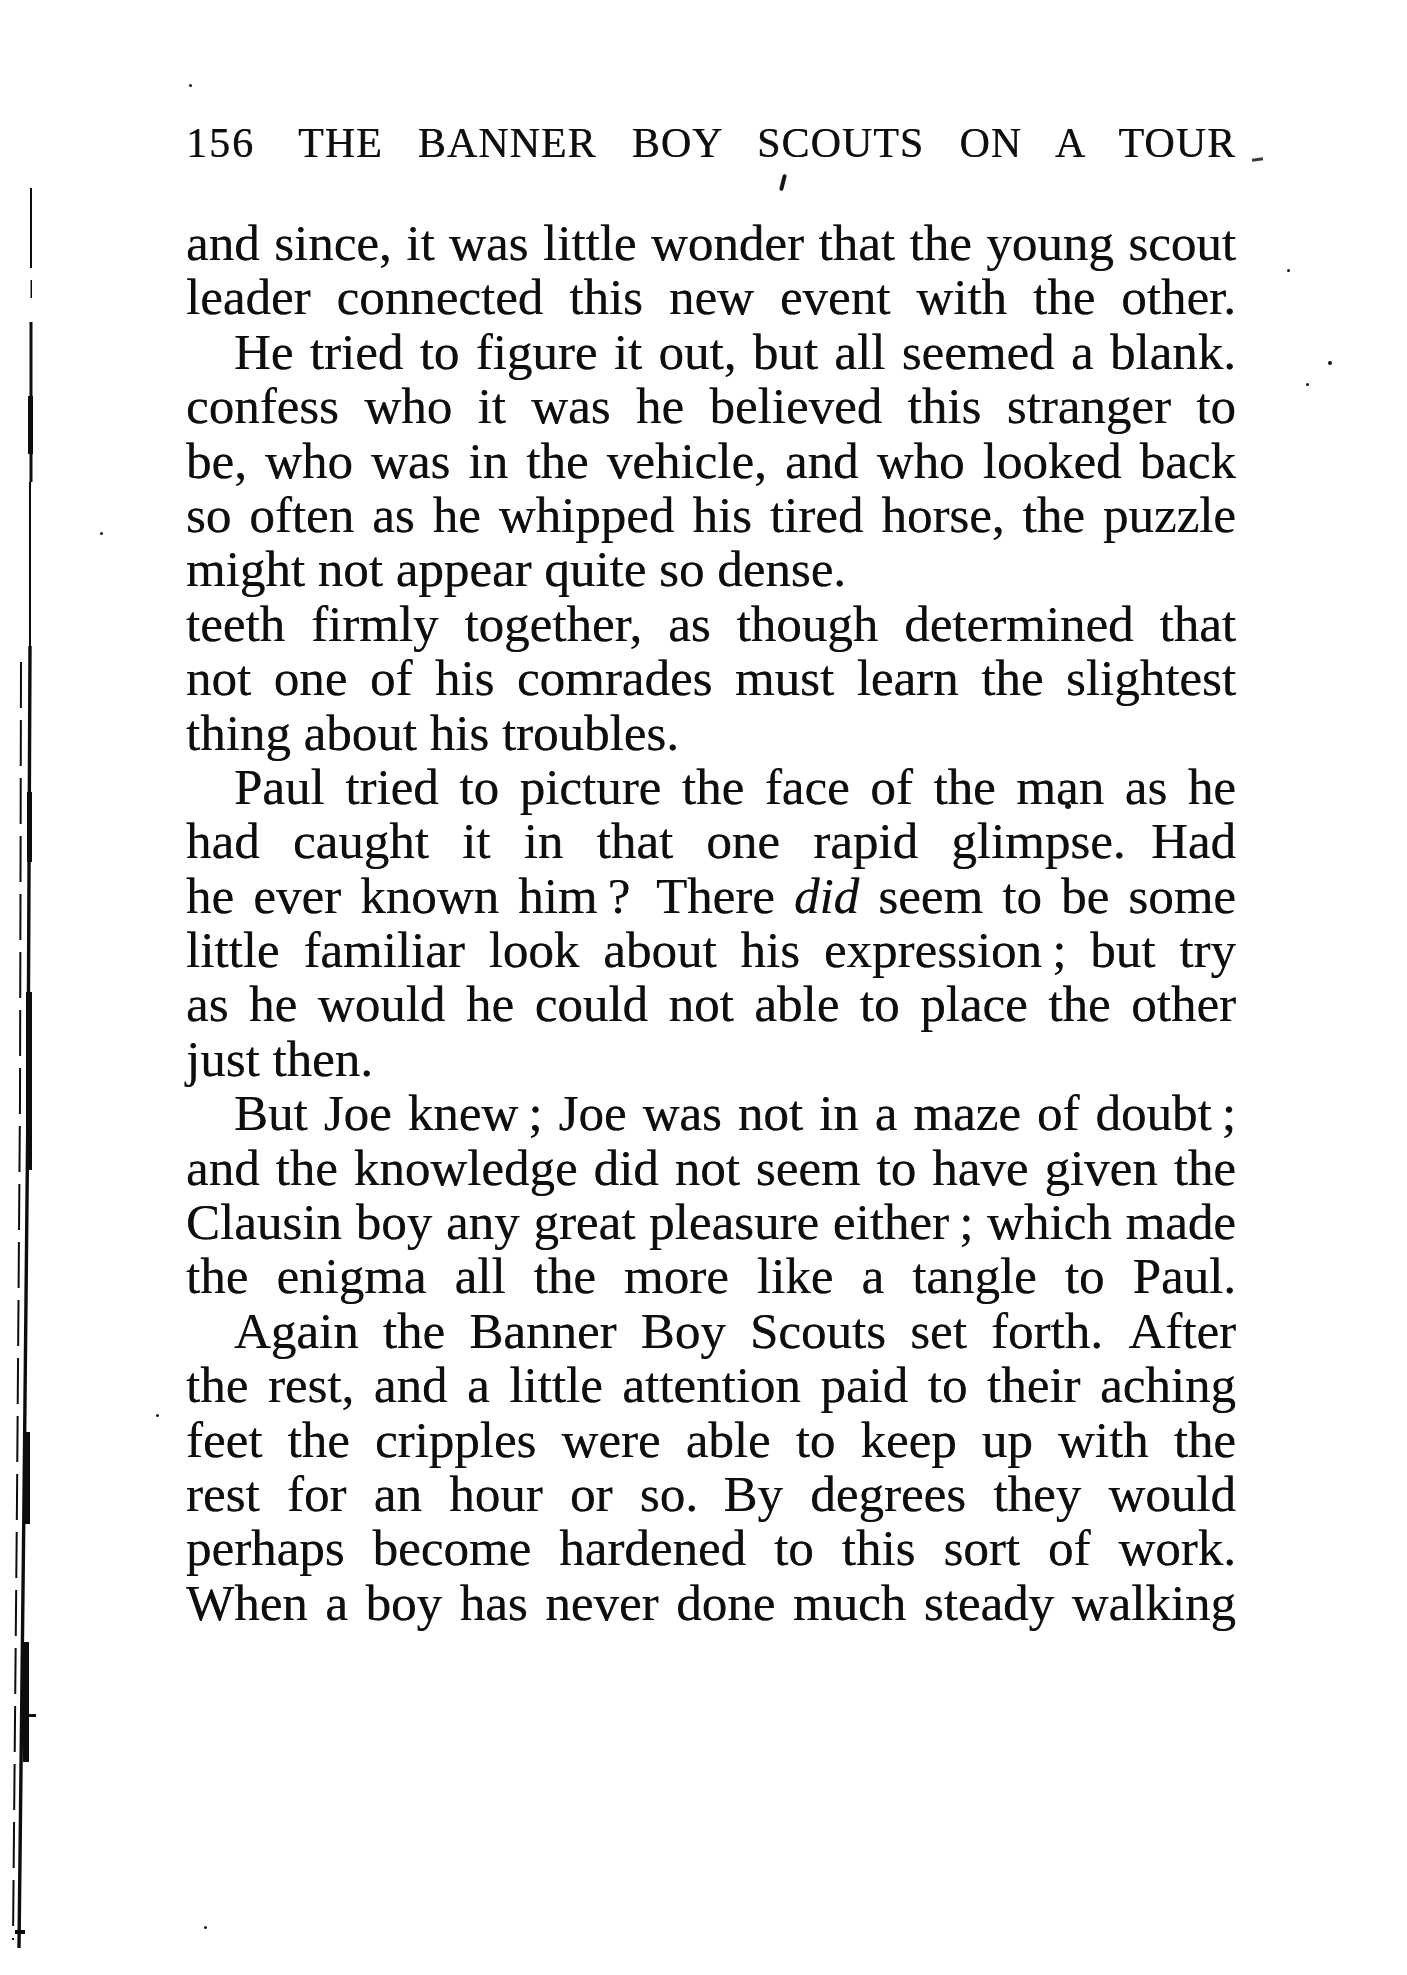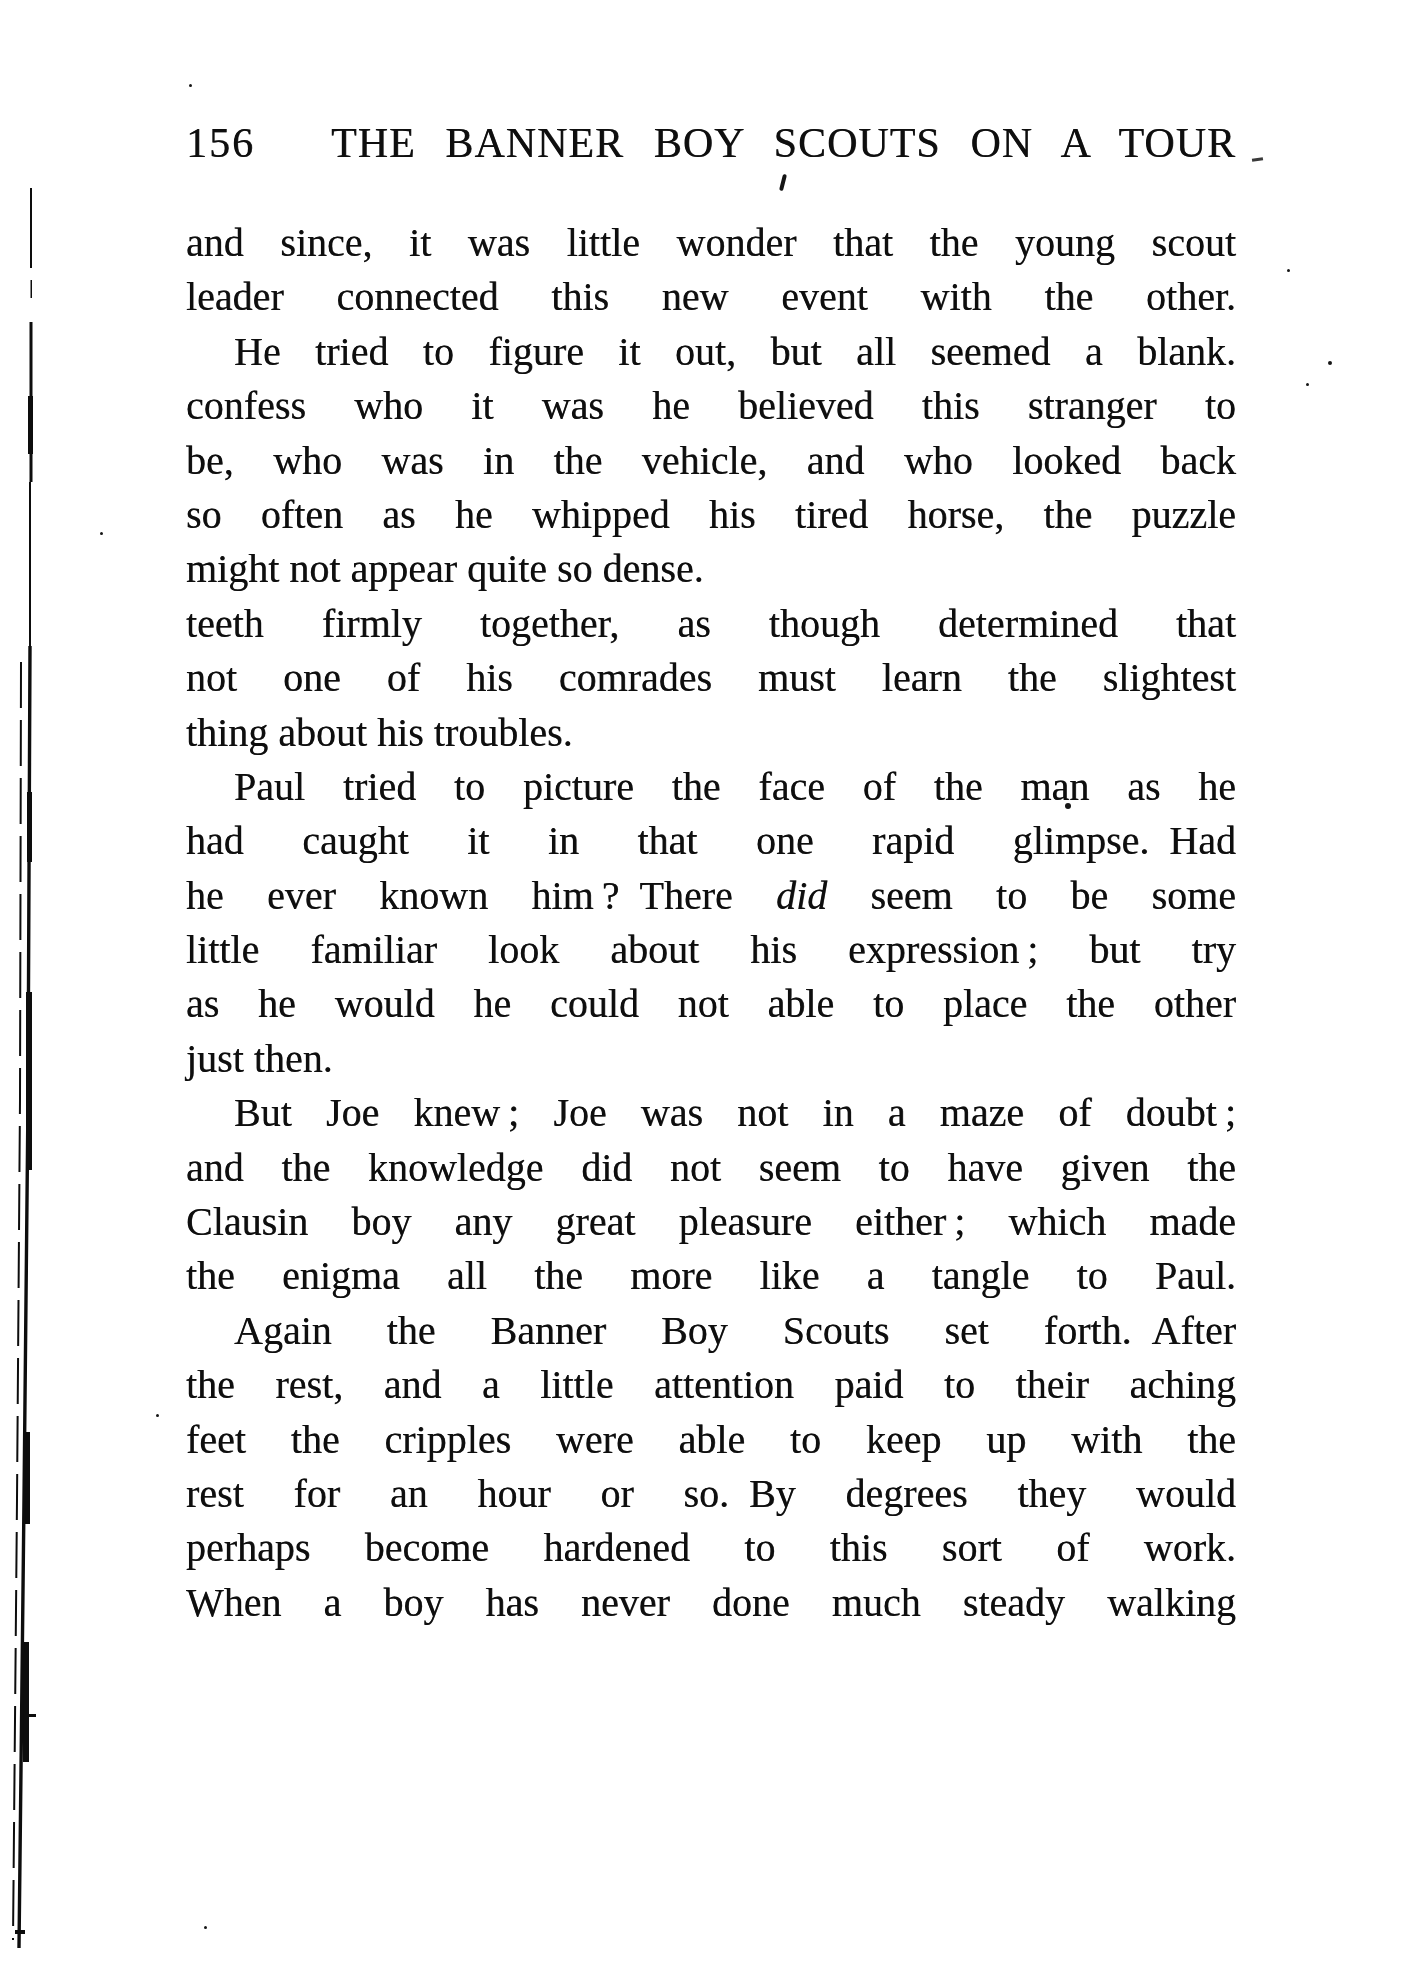--- a/index.html
+++ b/index.html
@@ -18,36 +18,36 @@
   .header {
     position: absolute;
     left: 186px;
     top: 120px;
     width: 1050px;
     display: flex;
     font-size: 42px;
     line-height: 46px;
     text-shadow: 0.4px 0.4px 0 rgba(0,0,0,0.75);
   }
-  .pagenum { margin-right: 76px; letter-spacing: 2px; text-align: right; }
+  .pagenum { margin-right: 43px; letter-spacing: 2px; text-align: right; }
   .title {
     flex: 1;
     text-align: justify;
     text-align-last: justify;
     letter-spacing: 1px;
     white-space: normal;
   }
 
   
   .bodycol {
     position: absolute;
     left: 186px;
     top: 216px;
     width: 1050px;
-    font-size: 40px;
+    font-size: 51px;
     text-shadow: 0.35px 0.35px 0 rgba(0,0,0,0.7);
   }
   .line {
     height: 54.4px;
     line-height: 54.4px;
     text-align: justify;
     text-align-last: justify;
     overflow: visible;
   }
   .line.noJust { text-align: right; text-align-last: left; }

